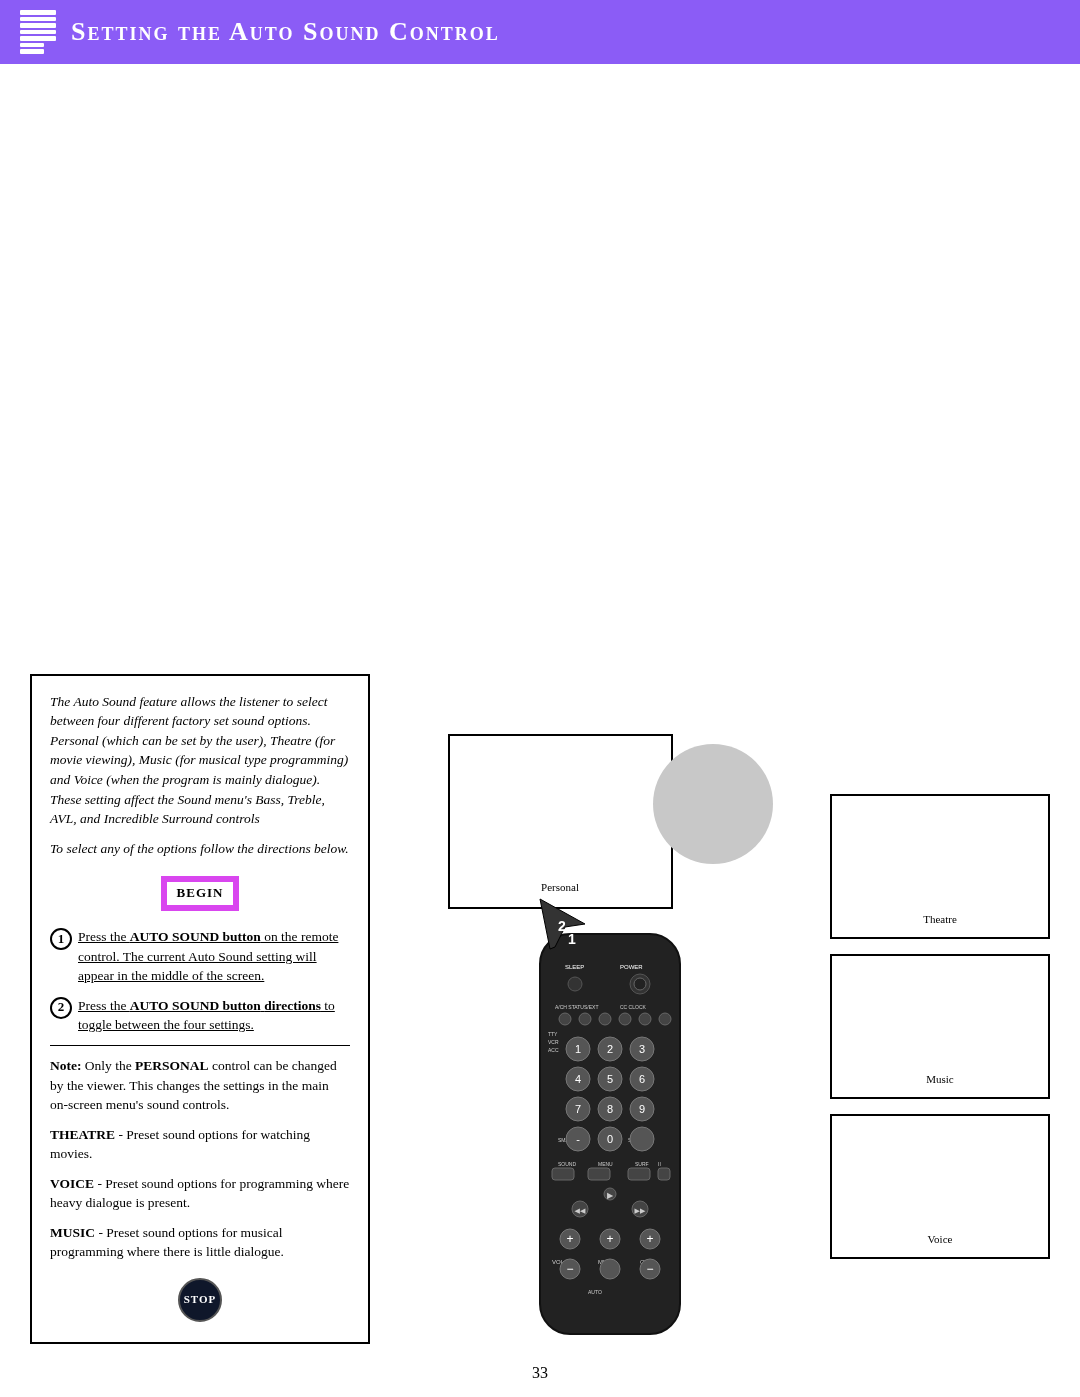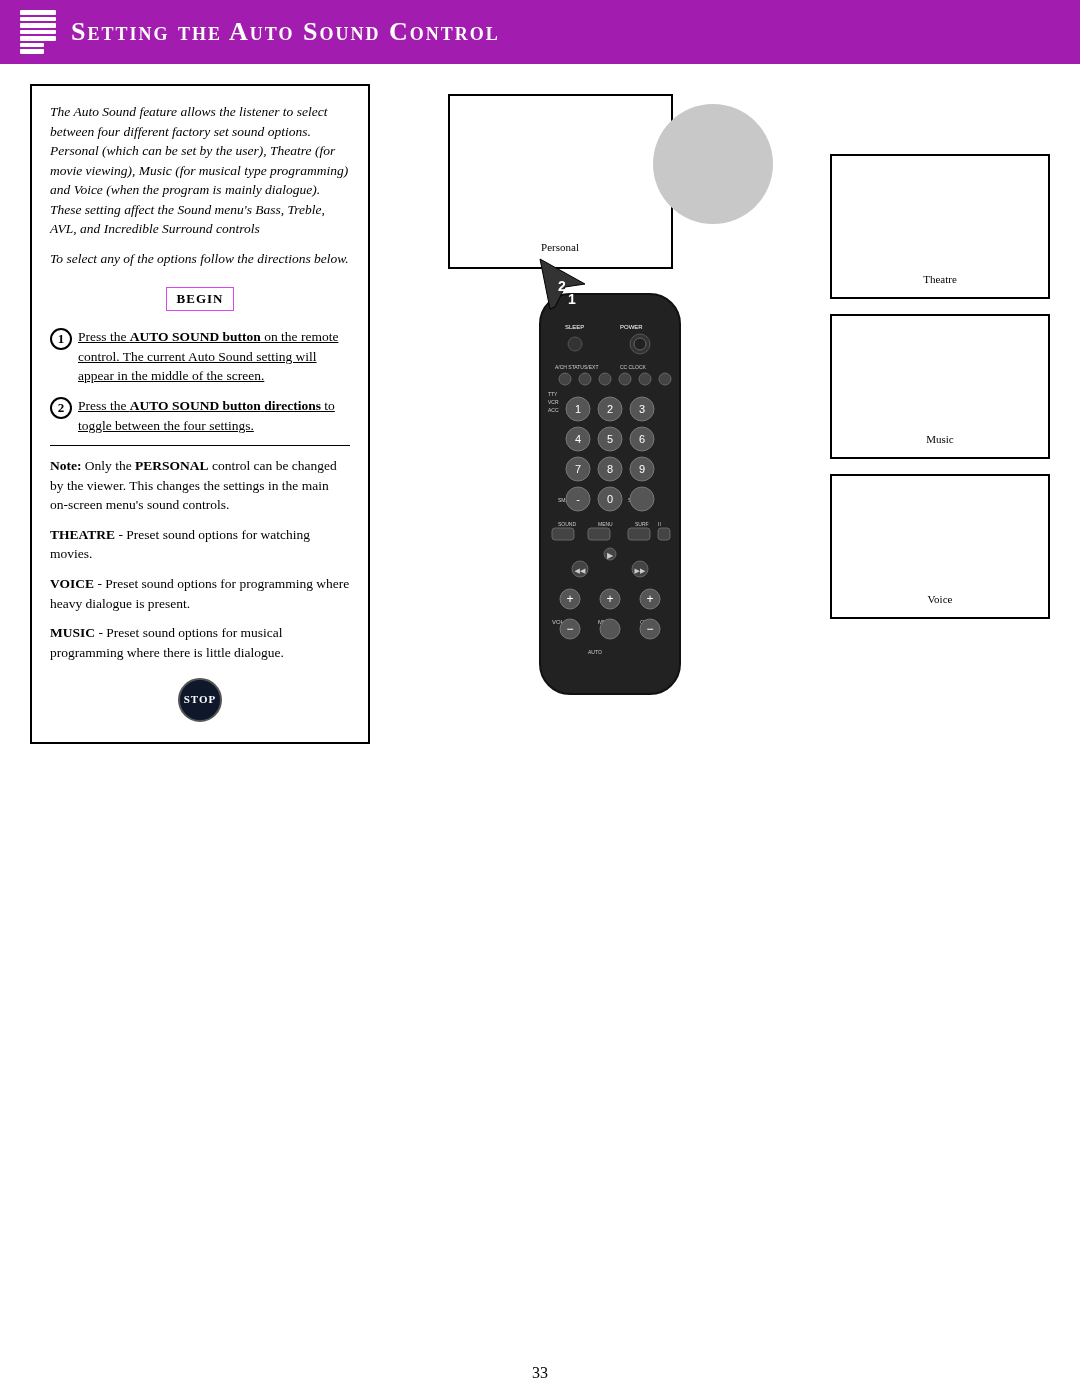--- a/index.html
+++ b/index.html
@@ -7,21 +7,21 @@
       width: 1080px;
       min-height: 1397px;
       background: #fff;
       font-family: 'Times New Roman', Times, serif;
       color: #000;
       position: relative;
     }
 
     
     .header {
-      background: #a21caf;
+      background: #8b5cf6;
       color: #fff;
       display: flex;
       align-items: center;
       padding: 10px 20px;
       gap: 15px;
     }
     .header-icon {
       width: 36px;
       height: 44px;
       display: flex;
@@ -42,20 +42,21 @@
       font-variant: small-caps;
       font-family: 'Times New Roman', Times, serif;
     }
 
     
     .main-content {
       display: flex;
       padding: 20px 30px;
       gap: 20px;
       min-height: 1300px;
+      align-items: flex-end;
     }
 
     
     .instruction-box {
       width: 340px;
       min-width: 340px;
       border: 2px solid #000;
       padding: 16px 18px 20px;
       font-size: 13.5px;
       line-height: 1.45;
@@ -63,21 +64,21 @@
     }
 
     .instruction-intro {
       font-style: italic;
       margin-bottom: 10px;
       font-size: 13.5px;
     }
 
     .begin-badge {
       display: inline-block;
-      border: 1px solid #d946ef;
+      border: 6px solid #d946ef;
       padding: 2px 10px;
       font-weight: bold;
       font-size: 13px;
       margin: 8px 0;
       font-style: normal;
       letter-spacing: 1px;
     }
 
     .step {
       display: flex;

